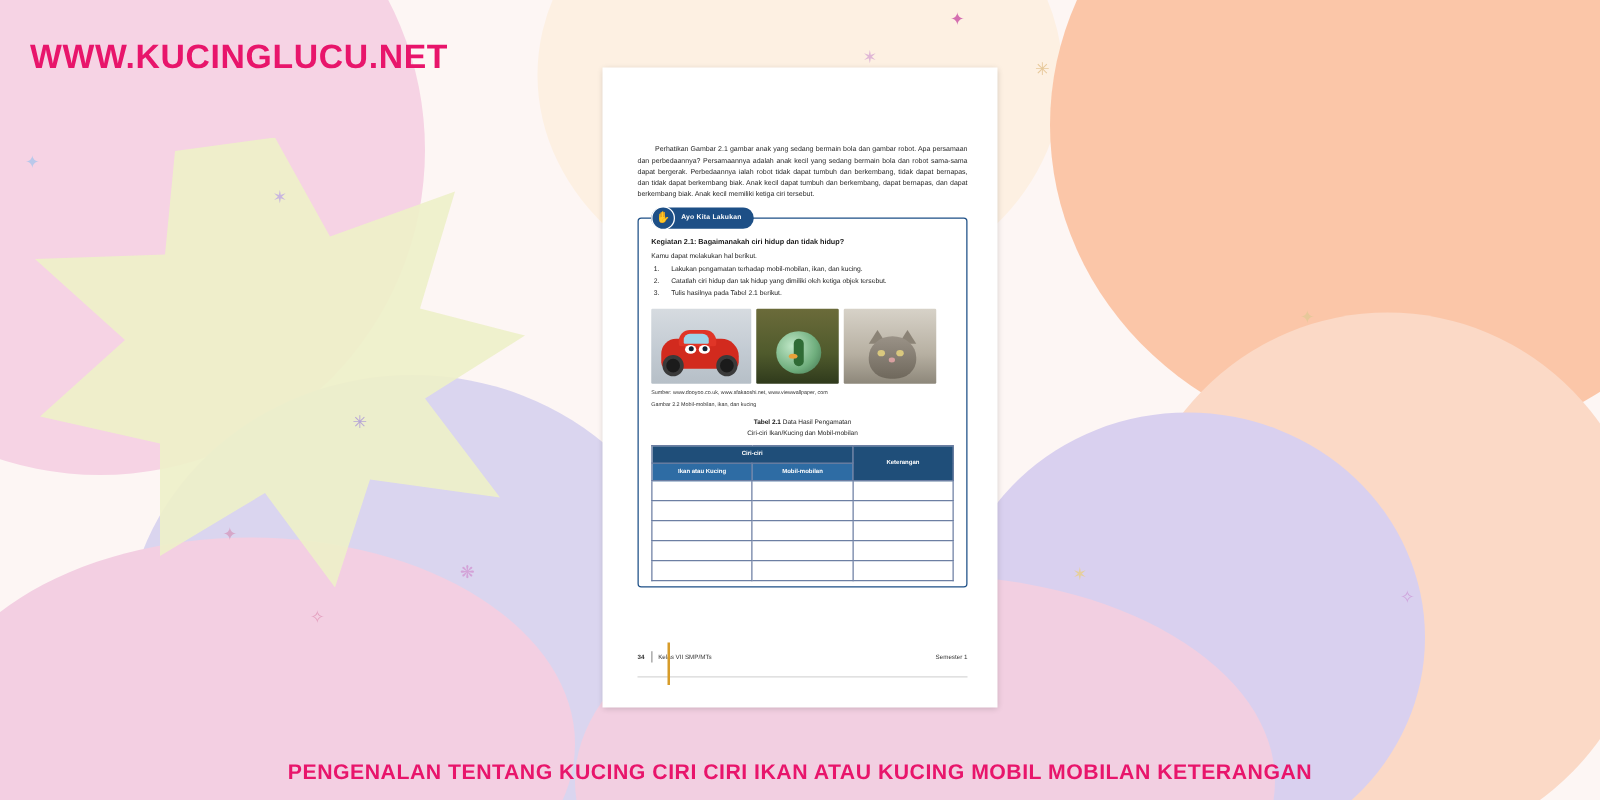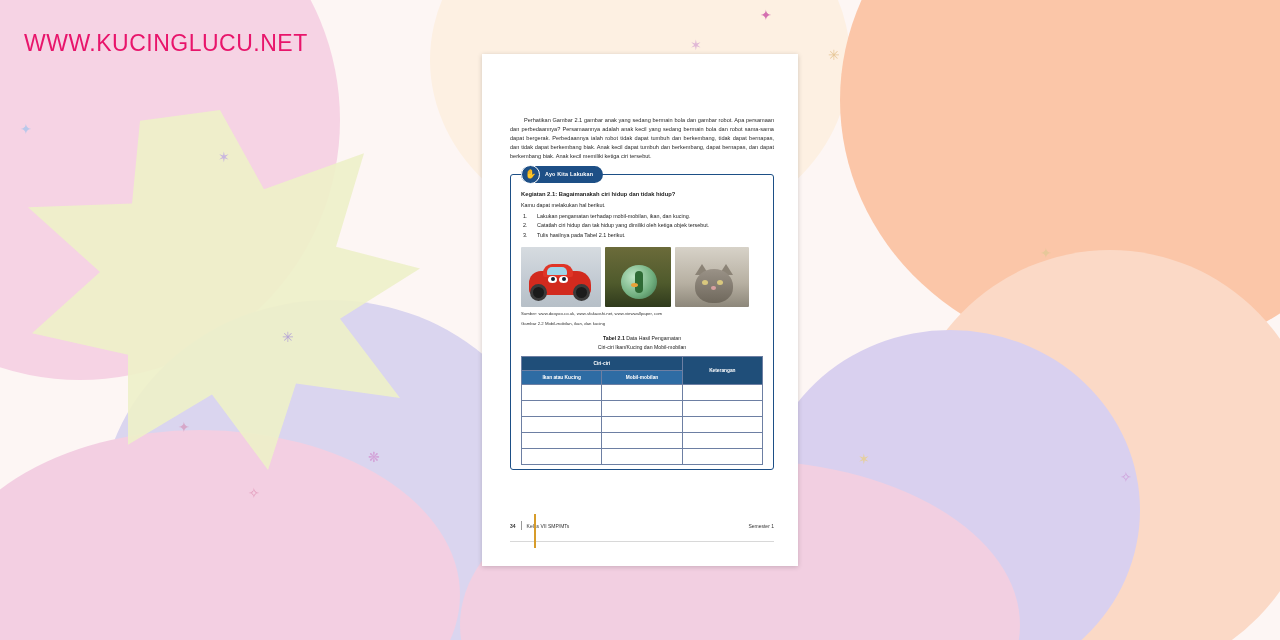--- a/index.html
+++ b/index.html
@@ -85,22 +85,22 @@
     color: #c9a9e0;
     font-size: 14px;
     line-height: 1;
     user-select: none;
   }
 
   
   .watermark {
     position: absolute;
     left: 24px; top: 30px;
-    font-size: 23px;
-    font-weight: normal;
+    font-size: 27px;
+    font-weight: bold;
     color: #e8156b;
     letter-spacing: .5px;
     font-family: "Liberation Sans", sans-serif;
   }
   .caption {
     position: absolute;
     left: 0; right: 0;
     bottom: 12px;
     text-align: center;
     font-size: 17px;
@@ -519,13 +519,14 @@
     <div class="page-footer">
       <span class="pf-num">34</span>
       <span class="pf-div"></span>
       <span>Kelas VII SMP/MTs</span>
       <span class="pf-right">Semester 1</span>
     </div>
     <div class="page-rule"></div>
     <div class="gold-bar"></div>
   </div>
 
+  <div class="caption">PENGENALAN TENTANG KUCING CIRI CIRI IKAN ATAU KUCING MOBIL MOBILAN KETERANGAN</div>
 </div>
 
 </body></html>

